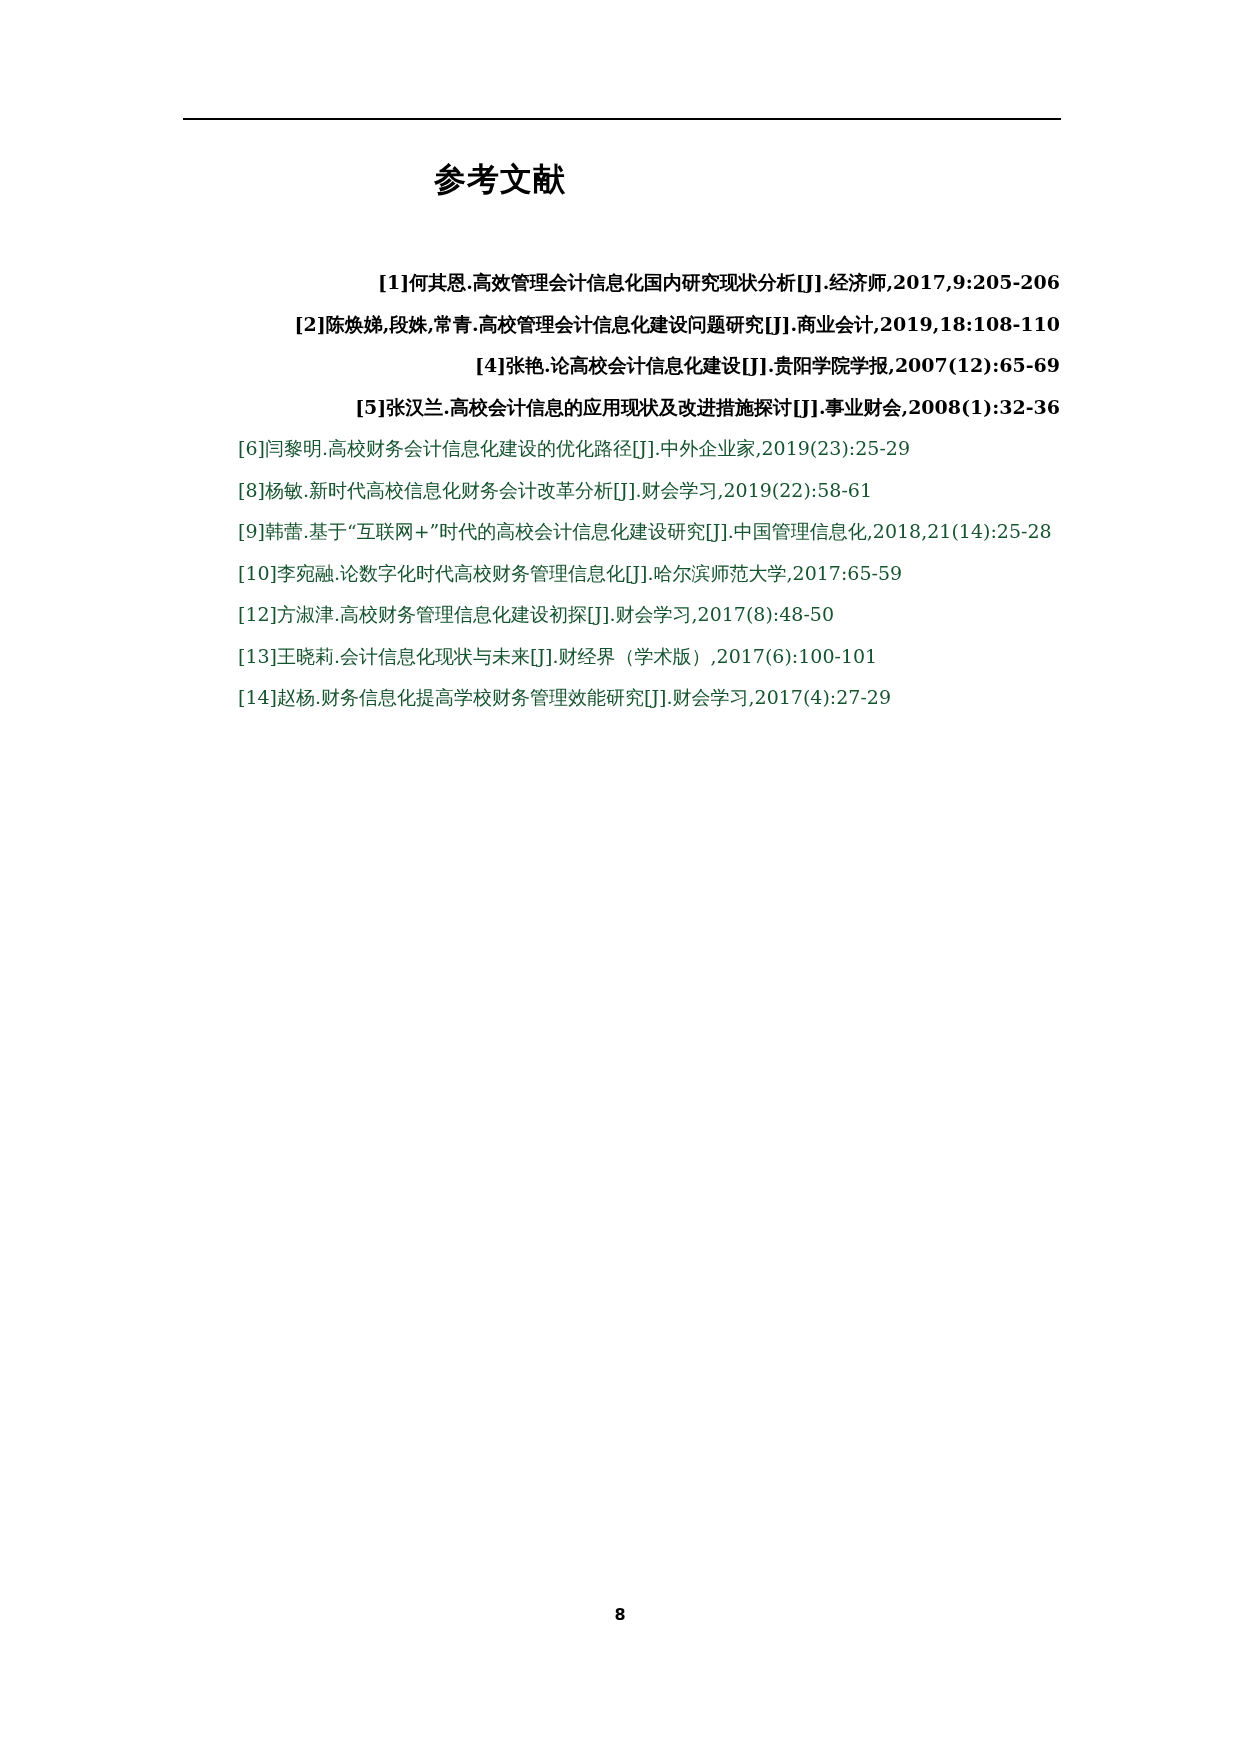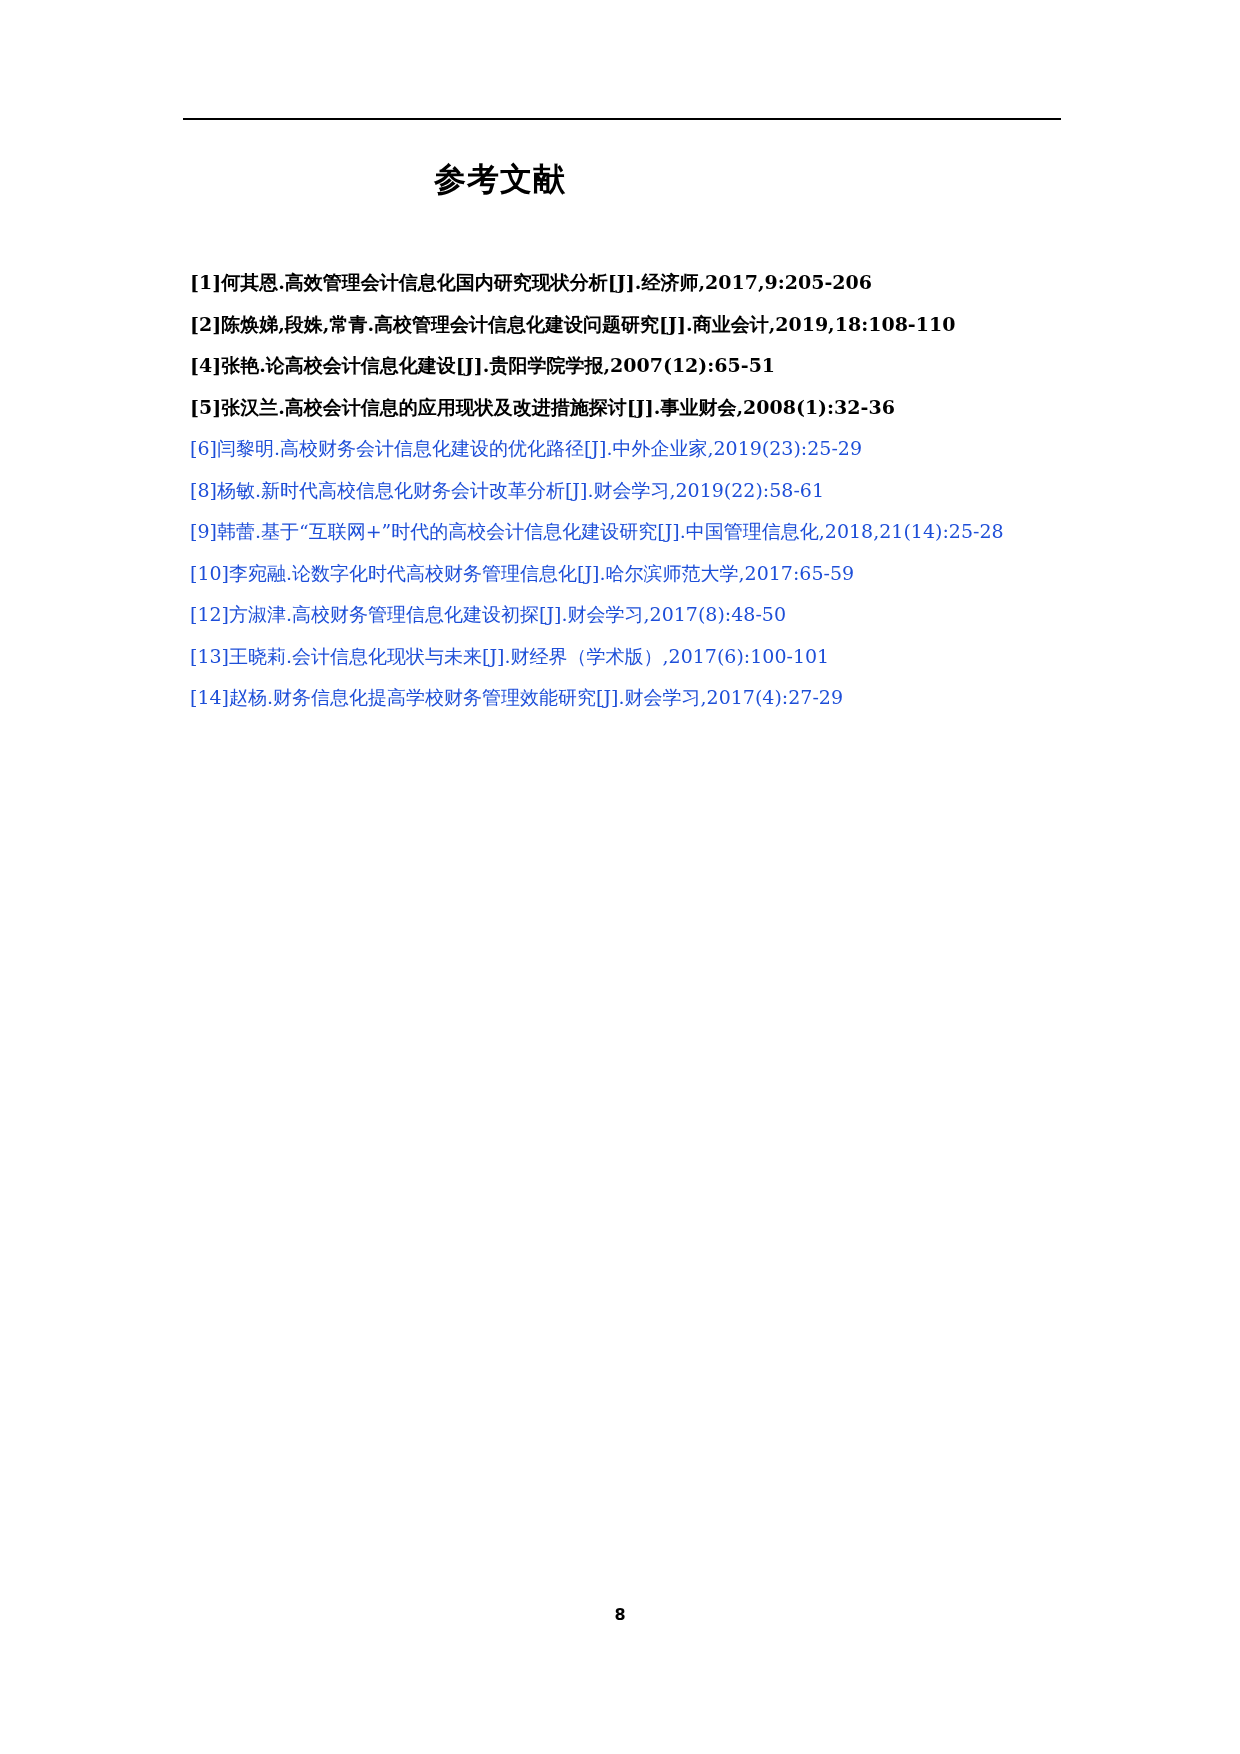--- a/index.html
+++ b/index.html
@@ -4,37 +4,37 @@
 <style>
   html, body { margin: 0; padding: 0; background: #ffffff; }
   body { width: 1240px; height: 1754px; position: relative; overflow: hidden;
          font-family: "DejaVu Serif", "Liberation Serif", serif; color: #000; }
   .header-rule { position: absolute; left: 183px; top: 118px; width: 878px; height: 2px; background: #000; }
   .title { position: absolute; left: 0; top: 158px; width: 1000px; text-align: center;
            font-family: "DejaVu Sans", "Liberation Sans", sans-serif; font-weight: bold;
            font-size: 32px; letter-spacing: 1px; }
   .refs { position: absolute; left: 190px; top: 262px; width: 870px; }
   .ref { font-size: 19px; line-height: 41.5px; white-space: nowrap; }
-  .ref.dark { color: #000; font-weight: bold; }
-  .ref.light { color: #1d4ed8; }
+  .ref.dark { color: #000; font-weight: bold; text-align: right; }
+  .ref.light { color: #14532d; margin-left: 48px; }
   .ref.wrap { white-space: normal; text-align: justify; text-align-last: left; }
   .page-num { position: absolute; left: 0; top: 1605px; width: 1240px; text-align: center;
               font-family: "DejaVu Sans", "Liberation Sans", sans-serif; font-weight: bold; font-size: 16px; }
 </style>
 </head>
 <body>
 
 <div class="header-rule"></div>
 
 <div class="title">参考文献</div>
 
 <div class="refs">
   <div class="ref dark">[1]何其恩.高效管理会计信息化国内研究现状分析[J].经济师,2017,9:205-206</div>
   <div class="ref dark">[2]陈焕娣,段姝,常青.高校管理会计信息化建设问题研究[J].商业会计,2019,18:108-110</div>
-  <div class="ref dark">[4]张艳.论高校会计信息化建设[J].贵阳学院学报,2007(12):65-51</div>
+  <div class="ref dark">[4]张艳.论高校会计信息化建设[J].贵阳学院学报,2007(12):65-69</div>
   <div class="ref dark">[5]张汉兰.高校会计信息的应用现状及改进措施探讨[J].事业财会,2008(1):32-36</div>
   <div class="ref light">[6]闫黎明.高校财务会计信息化建设的优化路径[J].中外企业家,2019(23):25-29</div>
   <div class="ref light">[8]杨敏.新时代高校信息化财务会计改革分析[J].财会学习,2019(22):58-61</div>
   <div class="ref light wrap">[9]韩蕾.基于“互联网+”时代的高校会计信息化建设研究[J].中国管理信息化,2018,21(14):25-28</div>
   <div class="ref light">[10]李宛融.论数字化时代高校财务管理信息化[J].哈尔滨师范大学,2017:65-59</div>
   <div class="ref light">[12]方淑津.高校财务管理信息化建设初探[J].财会学习,2017(8):48-50</div>
   <div class="ref light">[13]王晓莉.会计信息化现状与未来[J].财经界（学术版）,2017(6):100-101</div>
   <div class="ref light">[14]赵杨.财务信息化提高学校财务管理效能研究[J].财会学习,2017(4):27-29</div>
 </div>
 

